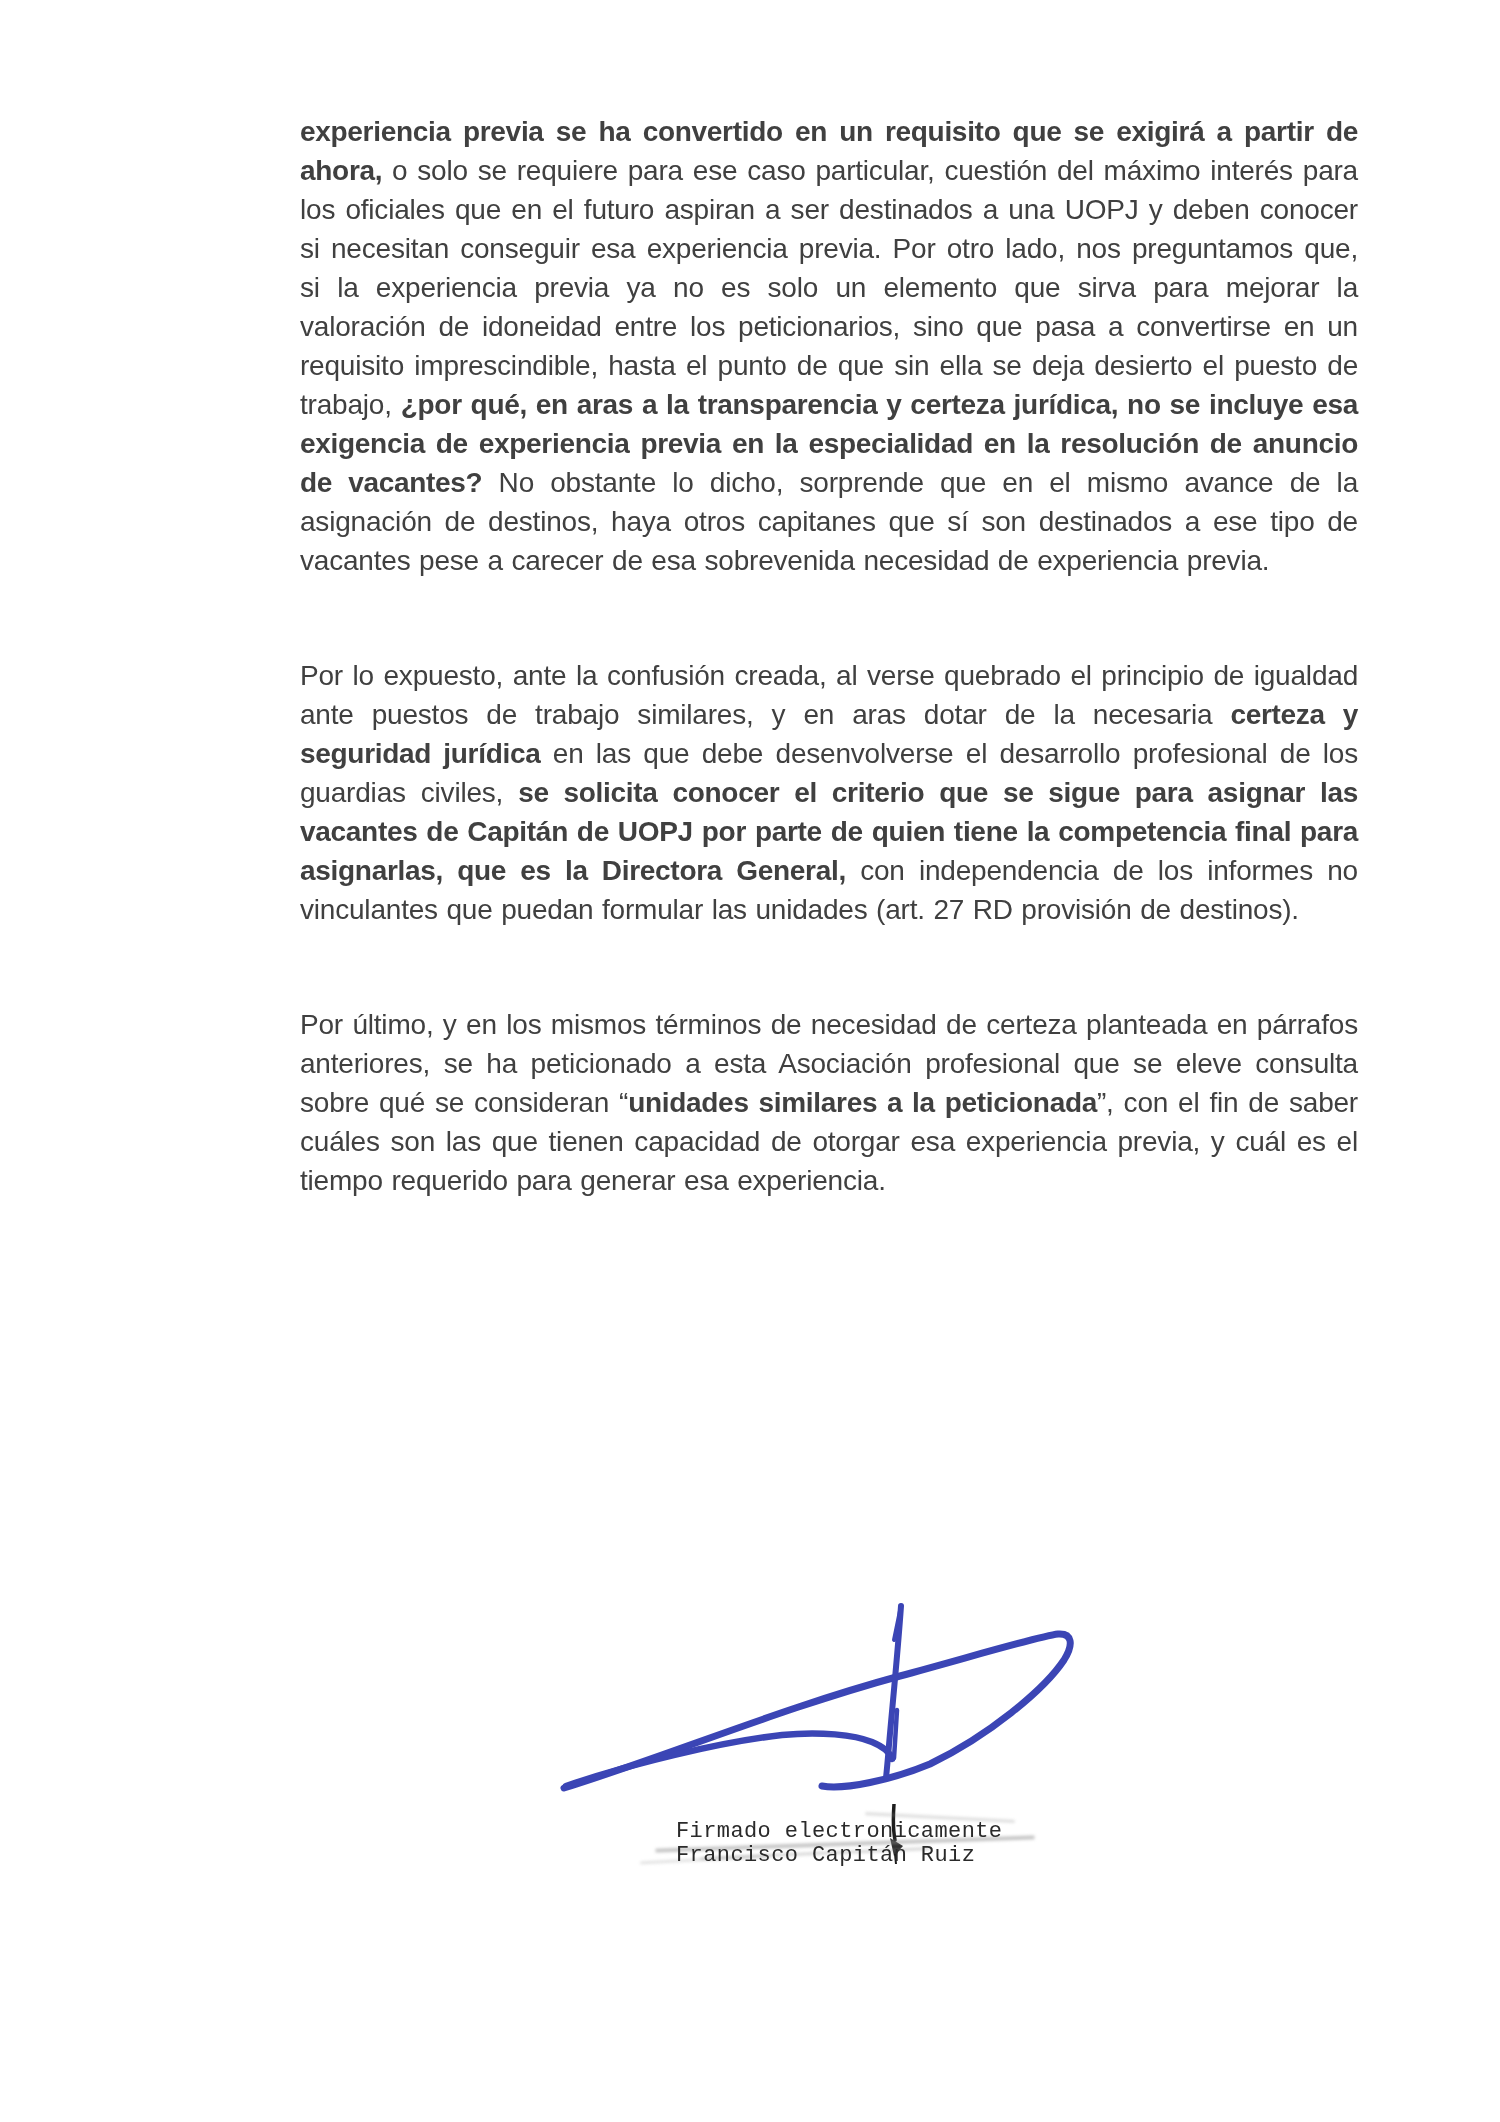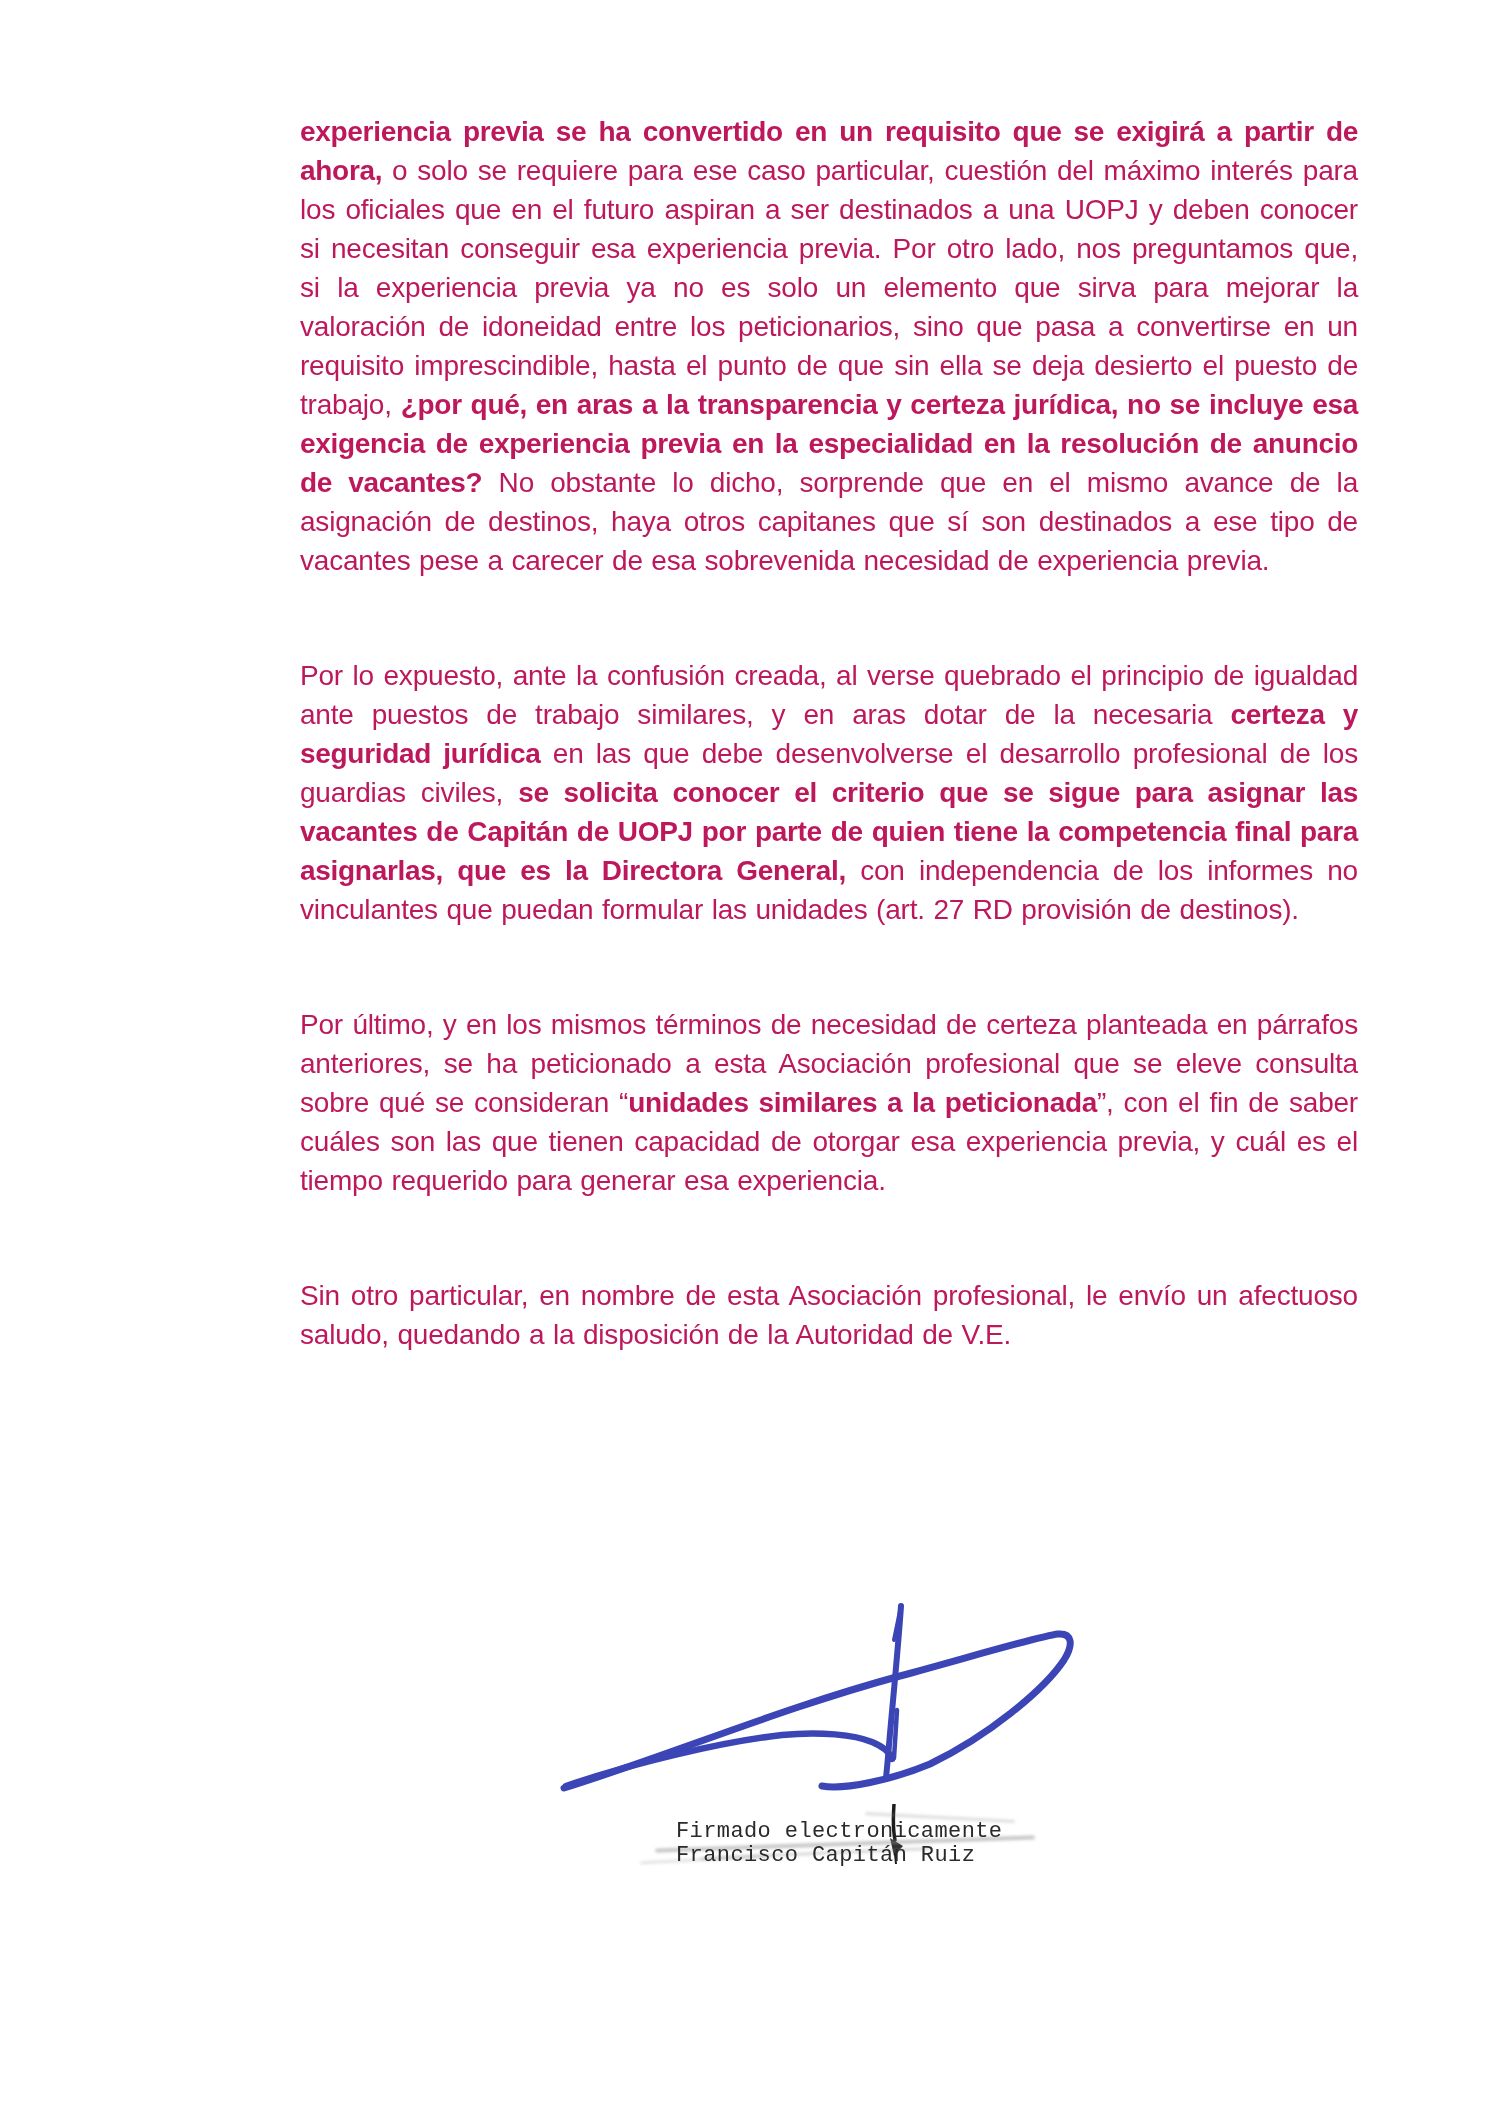--- a/index.html
+++ b/index.html
@@ -7,21 +7,21 @@
     width:1500px;height:2122px;
     background:#ffffff;
     position:relative;
     font-family:"Liberation Sans", sans-serif;
     overflow:hidden;
   }
   .page{position:absolute;inset:0;background:#ffffff;}
   .doc{
     position:absolute;
     left:300px;top:112px;width:1058px;
-    color:#be185d;
+    color:#404040;
     font-size:28px;
     line-height:39px;
     text-align:justify;
     letter-spacing:-0.2px;
     word-spacing:1px;
   }
   .doc p{margin:0 0 76px 0;}
   .doc b{font-weight:700;letter-spacing:-0.3px;}
   .sig-svg{position:absolute;left:520px;top:1580px;width:620px;height:240px;}
   .sig-tail{position:absolute;left:884px;top:1804px;width:26px;height:62px;}
@@ -43,21 +43,20 @@
 </style>
 </head>
 <body>
 
 <div class="page">
 
   <div class="doc" id="doc-paragraphs">
       <p><b>experiencia previa se ha convertido en un requisito que se exigirá a partir de ahora,</b><span> o solo se requiere para ese caso particular, cuestión del máximo interés para los oficiales que en el futuro aspiran a ser destinados a una UOPJ y deben conocer si necesitan conseguir esa experiencia previa. Por otro lado, nos preguntamos que, si la experiencia previa ya no es solo un elemento que sirva para mejorar la valoración de idoneidad entre los peticionarios, sino que pasa a convertirse en un requisito imprescindible, hasta el punto de que sin ella se deja desierto el puesto de trabajo, </span><b>¿por qué, en aras a la transparencia y certeza jurídica, no se incluye esa exigencia de experiencia previa en la especialidad en la resolución de anuncio de vacantes?</b><span> No obstante lo dicho, sorprende que en el mismo avance de la asignación de destinos, haya otros capitanes que sí son destinados a ese tipo de vacantes pese a carecer de esa sobrevenida necesidad de experiencia previa.</span></p>
       <p><span>Por lo expuesto, ante la confusión creada, al verse quebrado el principio de igualdad ante puestos de trabajo similares, y en aras dotar de la necesaria </span><b>certeza y seguridad jurídica</b><span> en las que debe desenvolverse el desarrollo profesional de los guardias civiles, </span><b>se solicita conocer el criterio que se sigue para asignar las vacantes de Capitán de UOPJ por parte de quien tiene la competencia final para asignarlas, que es la Directora General,</b><span> con independencia de los informes no vinculantes que puedan formular las unidades (art. 27 RD provisión de destinos).</span></p>
       <p><span>Por último, y en los mismos términos de necesidad de certeza planteada en párrafos anteriores, se ha peticionado a esta Asociación profesional que se eleve consulta sobre qué se consideran “</span><b>unidades similares a la peticionada</b><span>”, con el fin de saber cuáles son las que tienen capacidad de otorgar esa experiencia previa, y cuál es el tiempo requerido para generar esa experiencia.</span></p>
-      <p><span>Sin otro particular, en nombre de esta Asociación profesional, le envío un afectuoso saludo, quedando a la disposición de la Autoridad de V.E.</span></p>
     </div>
 
   <svg class="sig-svg" viewBox="0 0 620 240" fill="none" stroke="#3b45b5" stroke-linecap="round" stroke-linejoin="round">
 
     <path stroke-width="7" d="M 44 208 C 150 175, 262 128, 380 96 C 450 77, 520 56, 538 54 C 552 53, 554 64, 544 80 C 524 110, 468 156, 410 184 C 372 200, 324 210, 302 206"></path>
 
     <path stroke-width="6.5" d="M 46 206 C 110 184, 200 162, 262 155 C 300 151, 335 155, 352 162 C 364 167, 370 172, 372 179"></path>
 
     <path stroke-width="6" d="M 381 26 C 378 70, 372 130, 369 165 C 368 178, 367 188, 366 198"></path>
     <path stroke-width="4" d="M 374 60 L 381 26"></path>

